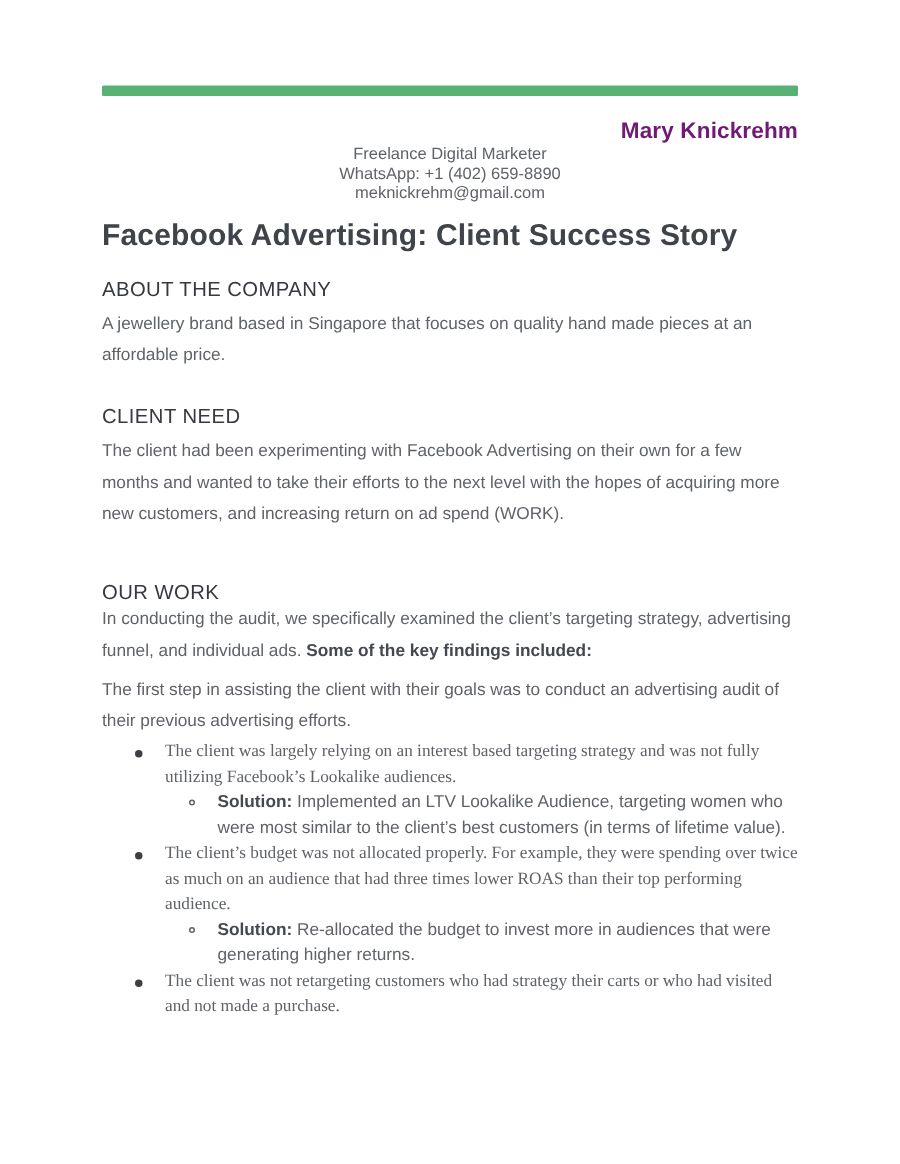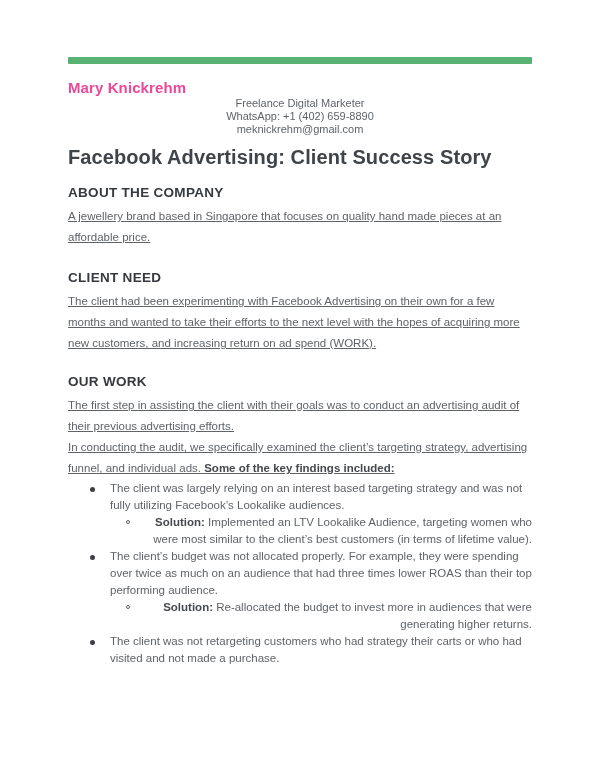--- a/index.html
+++ b/index.html
@@ -14,74 +14,74 @@
   .accent-bar {
     margin: 57px 0 0 68px;
     width: 464px; height: 7px;
     background: #58b274;
     border-radius: 1px;
   }
 
   .sig-block { margin: 14px 68px 0; }
   .sig-name {
     font-size: 15px; line-height: 19px;
-    font-weight: bold; color: #ec4899;
+    font-weight: bold; color: #701a75;
     letter-spacing: 0.1px;
+    text-align: right;
   }
   .sig-line {
     font-size: 11px; line-height: 13px;
     color: #5f6368;
     text-align: center;
   }
 
   .doc-title {
     margin: 9px 68px 0;
     font-size: 20px; line-height: 25px;
     font-weight: 700; color: #3f434a;
     letter-spacing: 0.1px;
   }
 
   .section-heading {
     margin: 0 68px;
     font-size: 13.5px; line-height: 16px;
-    font-weight: bold; color: #36393f;
+    font-weight: normal; color: #36393f;
     letter-spacing: 0.3px;
   }
   .sh-about    { margin-top: 15px; }
   .sh-client   { margin-top: 22px; }
-  .sh-ourwork  { margin-top: 20px; }
+  .sh-ourwork  { margin-top: 33px; }
 
   .body-para {
     margin: 5px 68px 0;
     width: 464px;
     font-size: 11.5px; line-height: 21px;
     color: #5f6368;
-    text-decoration: underline;
   }
   .para-ow2 { margin-top: 0; }
   .bold-run { font-weight: bold; color: #45484e; }
 
   .findings-list {
     margin: 1px 68px 0;
     width: 464px;
     font-size: 11.5px; line-height: 17px;
     color: #5f6368;
   }
   .li-l1 {
     position: relative;
-    margin-left: 42px; width: 422px;
+    margin-left: 42px; width: 422px; font-family: Liberation Serif, serif;
   }
   .li-l1 > .marker {
     position: absolute; left: -20px; top: 6.5px;
     width: 5px; height: 5px; border-radius: 50%;
     background: #3c3f44;
   }
   .li-l2 {
     position: relative;
-    margin-left: 77px; width: 387px; text-align: right;
+    margin-left: 77px; width: 387px;
   }
   .li-l2 > .marker {
     position: absolute; left: -19px; top: 5.5px;
     width: 4px; height: 4px; border-radius: 50%;
     border: 1.2px solid #5f6368; background: transparent;
   }
 </style>
 </head>
 <body>
 
@@ -98,22 +98,22 @@
 
   <h1 class="doc-title">Facebook Advertising: Client Success Story</h1>
 
   <h2 class="section-heading sh-about">ABOUT THE COMPANY</h2>
   <p class="body-para">A jewellery brand based in Singapore that focuses on quality hand made pieces at an affordable price.</p>
 
   <h2 class="section-heading sh-client">CLIENT NEED</h2>
   <p class="body-para">The client had been experimenting with Facebook Advertising on their own for a few months and wanted to take their efforts to the next level with the hopes of acquiring more new customers, and increasing return on ad spend (WORK).</p>
 
   <h2 class="section-heading sh-ourwork">OUR WORK</h2>
+  <p class="body-para para-ow2"><span>In conducting the audit, we specifically examined the client’s targeting strategy, advertising funnel, and individual ads. </span><span class="bold-run">Some of the key findings included:</span></p>
   <p class="body-para">The first step in assisting the client with their goals was to conduct an advertising audit of their previous advertising efforts.</p>
-  <p class="body-para para-ow2"><span>In conducting the audit, we specifically examined the client’s targeting strategy, advertising funnel, and individual ads. </span><span class="bold-run">Some of the key findings included:</span></p>
 
   <div class="findings-list">
 
     <div class="li-l1">
       <span class="marker"></span>
       <span>The client was largely relying on an interest based targeting strategy and was not fully utilizing Facebook’s Lookalike audiences.</span>
     </div>
     <div class="li-l2">
       <span class="marker"></span>
       <span class="bold-run">Solution:</span><span> Implemented an LTV Lookalike Audience, targeting women who were most similar to the client’s best customers (in terms of lifetime value).</span>

